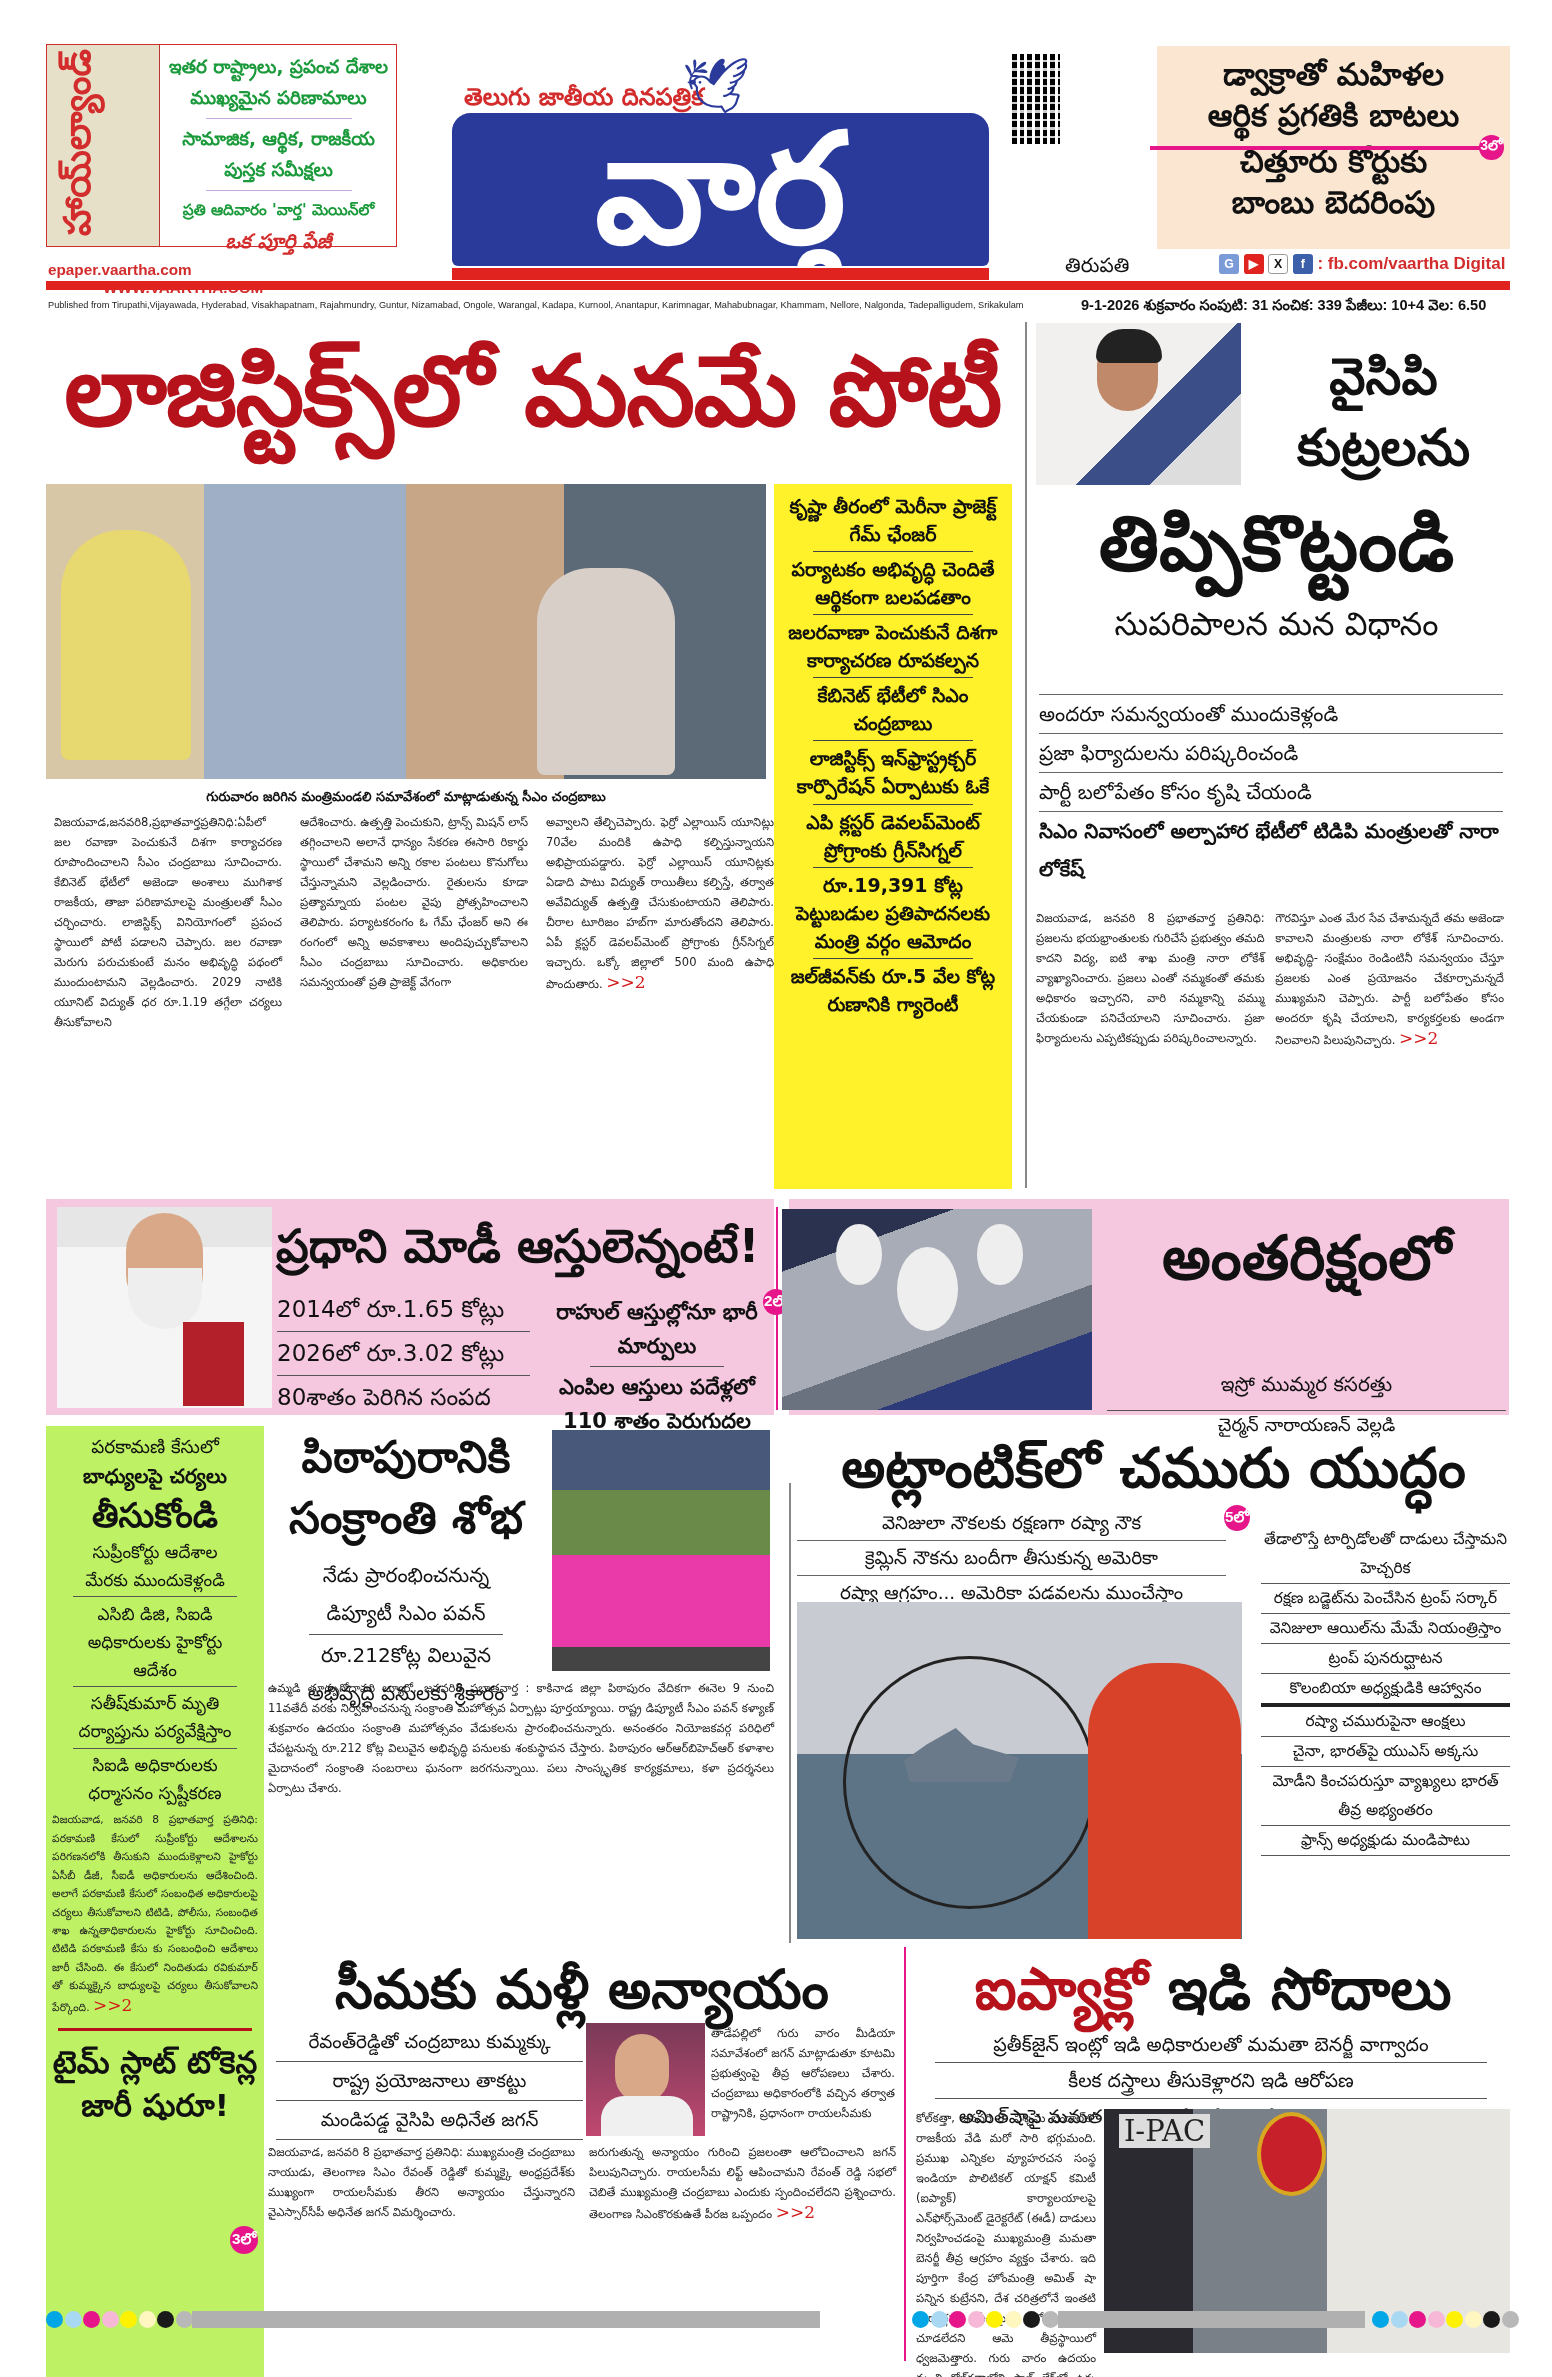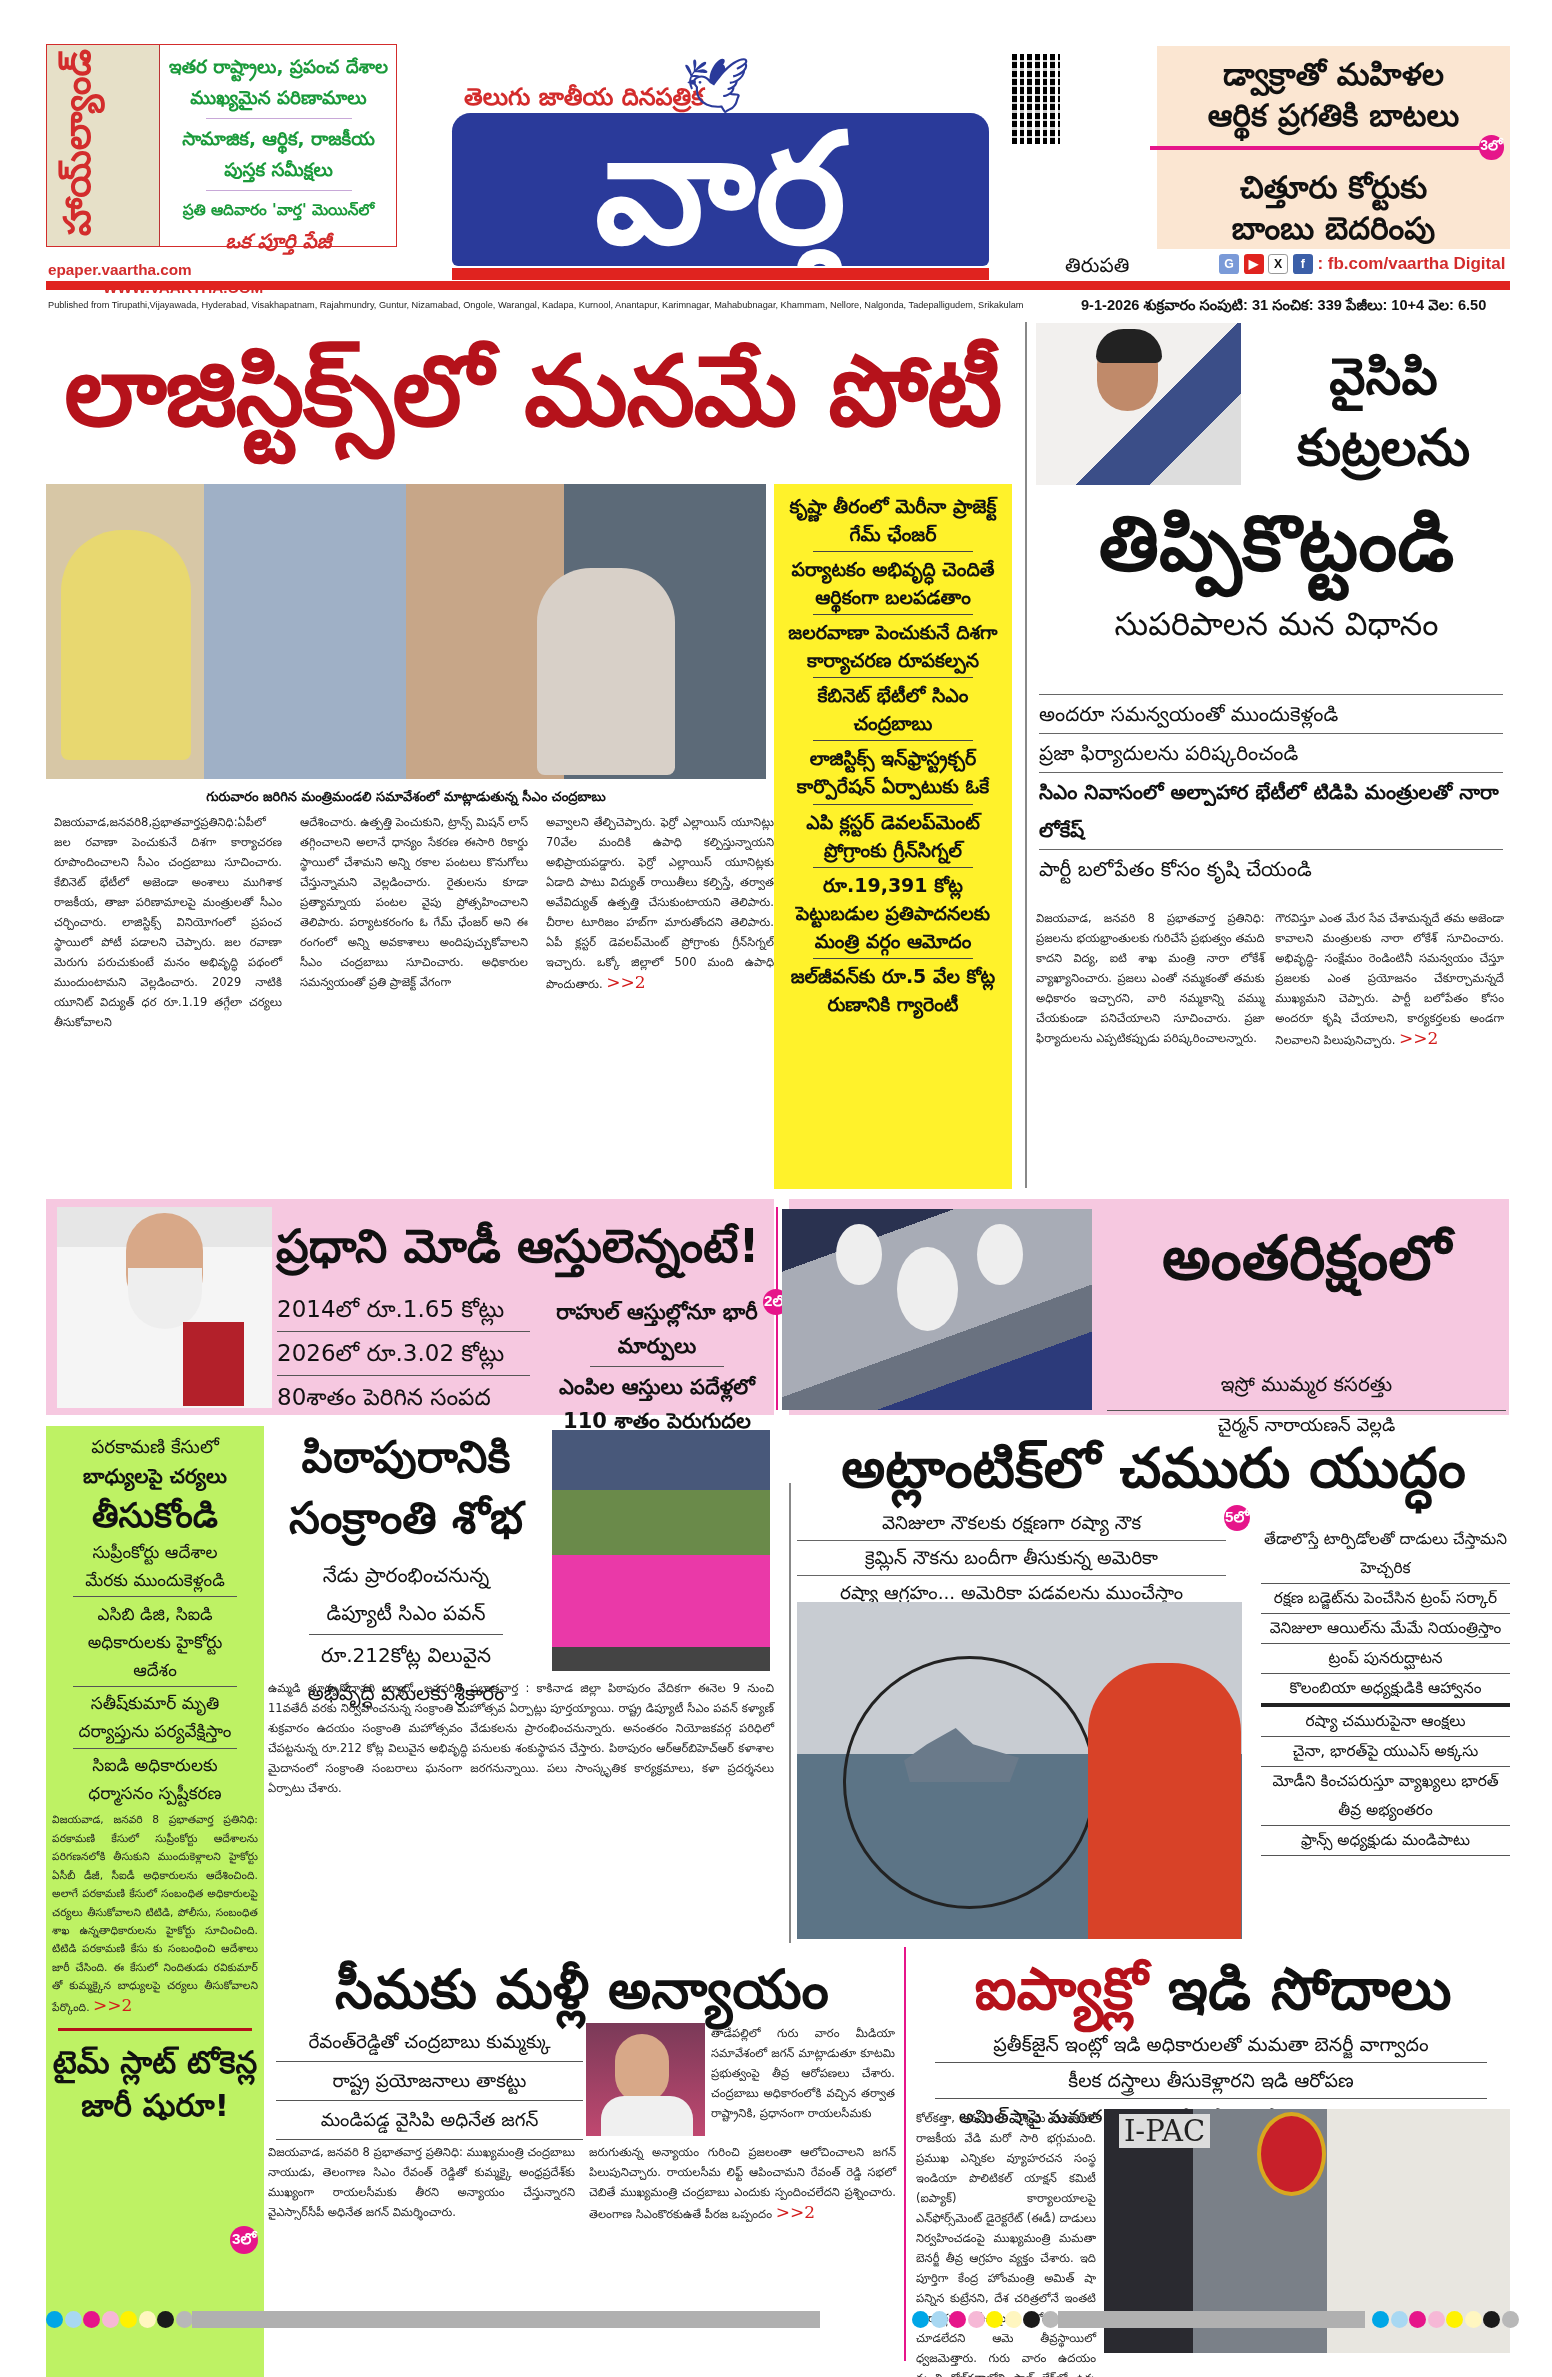--- a/index.html
+++ b/index.html
@@ -164,21 +164,21 @@
 
 <div id="logo-tag" class="abs">తెలుగు జాతీయ దినపత్రిక</div>
 <div id="dove" class="abs">🕊</div>
 <div id="logo-word" class="abs">వార్త</div>
 <div id="logo-red" class="abs"></div>
 <div id="qr" class="abs"></div>
 
 <div id="teaser-box" class="abs">
   <div class="t" style="margin-top:7.7px">డ్వాక్రాతో మహిళల</div>
   <div class="t">ఆర్థిక ప్రగతికి బాటలు</div>
-  <div class="t" style="margin-top:31px">చిత్తూరు కోర్టుకు</div>
+  <div class="t" style="margin-top:5px">చిత్తూరు కోర్టుకు</div>
   <div class="t">బాంబు బెదరింపు</div>
 </div>
 <div id="teaser-line" class="abs"></div>
 <div id="teaser-badge" class="abs pinkbadge">3లో</div>
 
 <div id="city" class="abs">తిరుపతి</div>
 <div id="social" class="abs">
   <span class="sicon" style="background:#7a9ad8">G</span>
   <span class="sicon" style="background:#e0231f">▶</span>
   <span class="sicon" style="background:#fff;color:#111;border:0.8px solid #999">X</span>
@@ -225,22 +225,22 @@
 </div>
 <div id="r-kicker" class="abs">
   <div>వైసిపి</div>
   <div>కుట్రలను</div>
 </div>
 <div id="r-head" class="abs">తిప్పికొట్టండి</div>
 <div id="r-sub" class="abs">సుపరిపాలన మన విధానం</div>
 <div id="r-bullets" class="abs">
   <div class="b">అందరూ సమన్వయంతో ముందుకెళ్లండి</div>
   <div class="b">ప్రజా ఫిర్యాదులను పరిష్కరించండి</div>
+  <div class="b">పార్టీ బలోపేతం కోసం కృషి చేయండి</div>
   <div class="b last">సిఎం నివాసంలో అల్పాహార భేటీలో టిడిపి మంత్రులతో నారా లోకేష్</div>
-  <div class="b">పార్టీ బలోపేతం కోసం కృషి చేయండి</div>
 </div>
 <div id="r-cols" class="abs">
   <div class="col body-text">విజయవాడ, జనవరి 8 ప్రభాతవార్త ప్రతినిధి: ప్రజలను భయభ్రాంతులకు గురిచేసే ప్రభుత్వం తమది కాదని విద్య, ఐటి శాఖ మంత్రి నారా లోకేశ్ వ్యాఖ్యానించారు. ప్రజలు ఎంతో నమ్మకంతో తమకు అధికారం ఇచ్చారని, వారి నమ్మకాన్ని వమ్ము చేయకుండా పనిచేయాలని సూచించారు. ప్రజా ఫిర్యాదులను ఎప్పటికప్పుడు పరిష్కరించాలన్నారు.</div>
   <div class="col body-text"><span>గౌరవిస్తూ ఎంత మేర సేవ చేశామన్నదే తమ అజెండా కావాలని మంత్రులకు నారా లోకేశ్ సూచించారు. అభివృద్ధి- సంక్షేమం రెండింటినీ సమన్వయం చేస్తూ ప్రజలకు ఎంత ప్రయోజనం చేకూర్చామన్నదే ముఖ్యమని చెప్పారు. పార్టీ బలోపేతం కోసం అందరూ కృషి చేయాలని, కార్యకర్తలకు అండగా నిలవాలని పిలుపునిచ్చారు.</span> <span class="more">&gt;&gt;2</span></div>
 </div>
 
 <div id="pink1" class="abs"></div>
 <div id="modi-photo" class="abs photo">
   <div class="head"></div>
   <div class="beard"></div>

